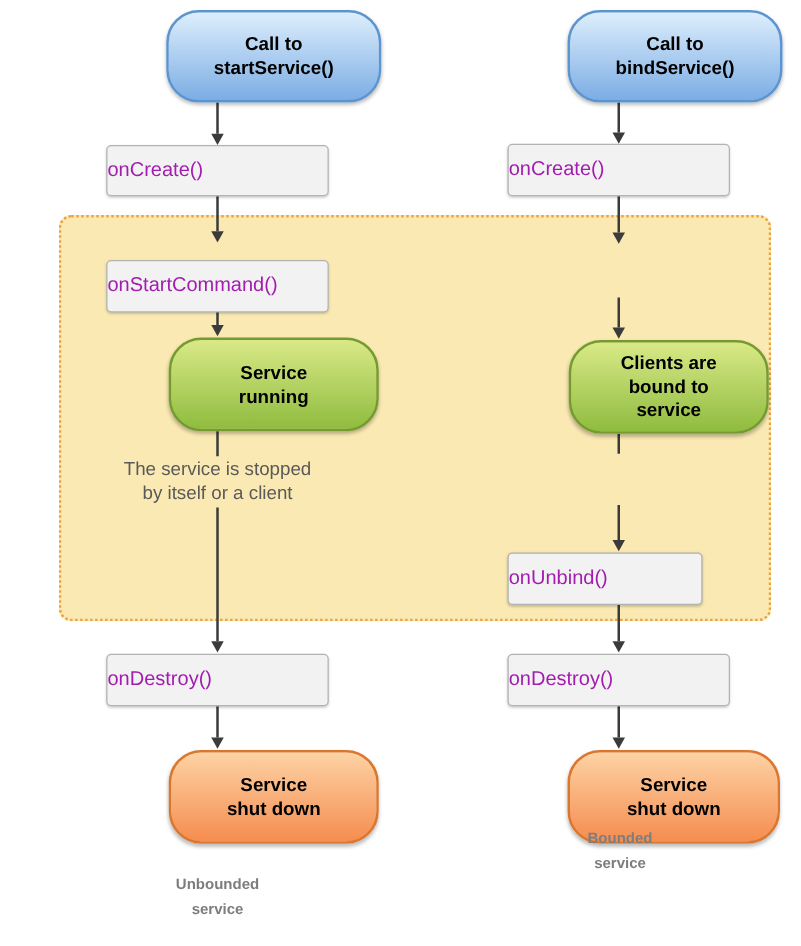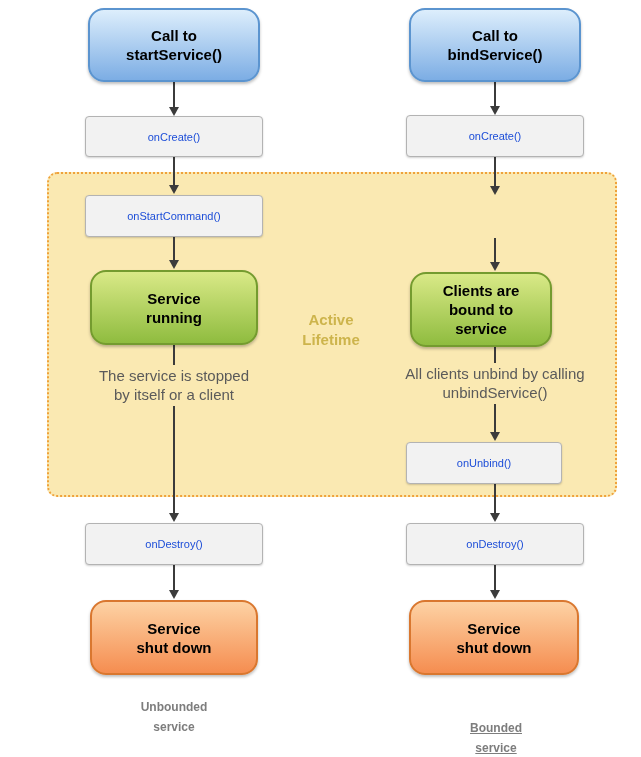--- a/index.html
+++ b/index.html
@@ -13,56 +13,57 @@
   }
   .panel {
     position: absolute;
     background: var(--panel_fill);
     border: 2px dotted var(--panel_border);
     border-radius: 10px;
     box-sizing: border-box;
   }
   .pill {
     position: absolute;
-    border-radius: 16px;
+    border-radius: 26px;
     display: flex;
     align-items: center;
     justify-content: center;
     text-align: center;
     font-weight: bold;
     font-size: 15px;
     line-height: 19px;
     color: #000;
     white-space: pre-line;
     box-sizing: border-box;
     box-shadow: 0 2px 3px rgba(0,0,0,0.25);
     z-index: 2;
+    margin-left: 45px;
   }
   .pill.blue {
     background: linear-gradient(180deg, var(--blue_top) 0%, var(--blue_bottom) 100%);
     border: 2px solid var(--blue_border);
   }
   .pill.green {
     background: linear-gradient(180deg, var(--green_top) 0%, var(--green_bottom) 100%);
     border: 2px solid var(--green_border);
   }
   .pill.orange {
     background: linear-gradient(180deg, var(--orange_top) 0%, var(--orange_bottom) 100%);
     border: 2px solid var(--orange_border);
   }
   .gbox {
     position: absolute;
     background: var(--gray_fill);
     border: 1px solid var(--gray_border);
     border-radius: 4px;
     display: flex;
     align-items: center;
-    justify-content: center;
-    font-size: 11px;
-    color: #1d4ed8;
+    justify-content: flex-start;
+    font-size: 16px;
+    color: #a21caf;
     box-sizing: border-box;
     box-shadow: 0 1px 2px rgba(0,0,0,0.18);
     z-index: 2;
   }
   .arrow, .stub {
     position: absolute;
     width: 2px;
     background: var(--arrow);
     z-index: 1;
   }
@@ -105,37 +106,35 @@
     white-space: pre-line;
     z-index: 2;
   }
 </style>
 </head>
 <body>
 
 <div id="stage">
 
   <div class="panel" style="left:47px; top:172px; width:570px; height:325px;"></div>
-  <div class="lifetime" style="left:286px; top:310px; width:90px;">Active
-Lifetime</div>
 
   <div class="pill blue" style="left:88px; top:8px; width:172px; height:74px;">
     <span>Call to
 startService()</span>
   </div>
 
   <div class="arrow" style="left:173px; top:82px; height:25px;"></div>
 
   <div class="gbox" style="left:85px; top:116px; width:178px; height:41px;">
     <span>onCreate()</span>
   </div>
 
   <div class="arrow" style="left:173px; top:157px; height:28px;"></div>
 
-  <div class="gbox" style="left:85px; top:195px; width:178px; height:42px;">
+  <div class="gbox" style="left:85px; top:208px; width:178px; height:42px;">
     <span>onStartCommand()</span>
   </div>
 
   <div class="arrow" style="left:173px; top:237px; height:23px;"></div>
 
   <div class="pill green" style="left:90px; top:270px; width:168px; height:75px;">
     <span>Service
 running</span>
   </div>
 
@@ -169,46 +168,44 @@
 
   <div class="gbox" style="left:406px; top:115px; width:178px; height:42px;">
     <span>onCreate()</span>
   </div>
 
   <div class="arrow" style="left:494px; top:157px; height:29px;"></div>
 
 
   <div class="arrow" style="left:494px; top:238px; height:24px;"></div>
 
-  <div class="pill green" style="left:410px; top:272px; width:142px; height:75px;">
+  <div class="pill green" style="left:410px; top:272px; width:160px; height:75px;">
     <span>Clients are
 bound to
 service</span>
   </div>
 
   <div class="stub" style="left:494px; top:347px; height:16px;"></div>
 
-  <div class="note" style="left:374px; top:364px; width:242px;">All clients unbind by calling
-unbindService()</div>
 
   <div class="arrow" style="left:494px; top:404px; height:28px;"></div>
 
   <div class="gbox" style="left:406px; top:442px; width:156px; height:42px;">
     <span>onUnbind()</span>
   </div>
 
   <div class="arrow" style="left:494px; top:484px; height:29px;"></div>
 
   <div class="gbox" style="left:406px; top:523px; width:178px; height:42px;">
     <span>onDestroy()</span>
   </div>
 
   <div class="arrow" style="left:494px; top:565px; height:25px;"></div>
 
   <div class="pill orange" style="left:409px; top:600px; width:170px; height:75px;">
     <span>Service
 shut down</span>
   </div>
 
-  <div class="caption" style="left:416px; top:718px; width:160px;text-decoration:underline;">Bounded
+  <div class="caption" style="left:416px; top:660px; width:160px;">Bounded
 service</div>
 
 </div>
 
 </body></html>

